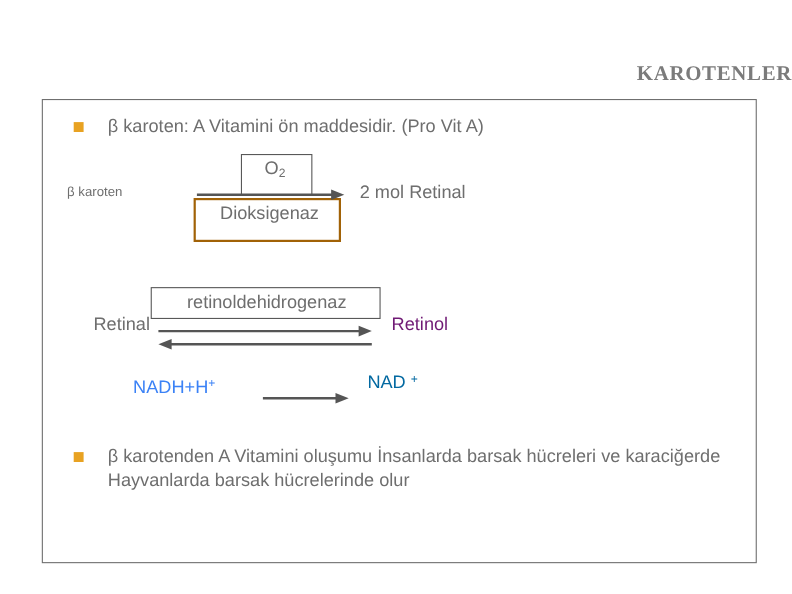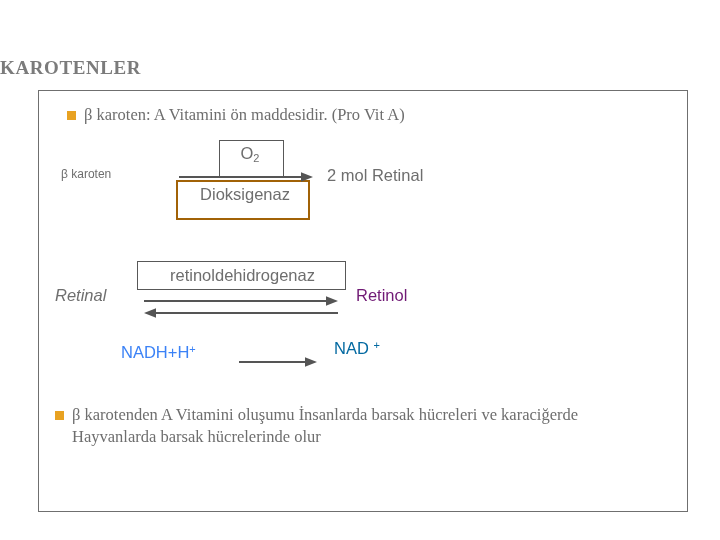--- a/index.html
+++ b/index.html
@@ -22,21 +22,21 @@
     height: 540px;
     background: #ffffff;
   }
 
   
   #slide-title {
     position: absolute;
     left: 0;
     top: 57px;
     width: 720px;
-    text-align: left;
+    text-align: right;
     font-family: "Liberation Serif", serif;
     font-size: 19px;
     font-weight: bold;
     letter-spacing: 0.6px;
     color: #7b7b7b;
     font-variant: small-caps;
     white-space: nowrap;
   }
 
   
@@ -57,36 +57,35 @@
     align-items: flex-start;
   }
   .bullet-marker {
     width: 9px;
     height: 9px;
     background: #e8a222;
     flex: 0 0 auto;
     margin-top: 7px;
   }
   .bullet-text {
-    margin-left: 8px;
+    margin-left: 22px;
     font-size: 16.5px;
     color: #6e6e6e;
     line-height: 1.35;
-    font-family: Liberation Serif, serif;
   }
 
   #bullet-1 {
     left: 28px;
     top: 13px;
     width: 600px;
   }
   #bullet-1 .bullet-text { white-space: nowrap; }
 
   #bullet-2 {
-    left: 16px;
+    left: 28px;
     top: 313px;
     width: 612px;
   }
   #bullet-2 .bullet-text { width: 590px; }
 
   
   #reaction-1 {
     position: absolute;
     left: 0; top: 0;
     width: 650px;
@@ -164,26 +163,25 @@
 
   
   #reaction-2 {
     position: absolute;
     left: 0; top: 0;
     width: 650px;
     height: 300px;
   }
   #rx2-substrate {
     position: absolute;
-    left: 16px;
+    left: 46px;
     top: 195px;
     font-size: 16.5px;
     color: #6e6e6e;
     white-space: nowrap;
-    font-style: italic;
   }
   #rx2-product {
     position: absolute;
     left: 317px;
     top: 195px;
     font-size: 16.5px;
     color: #701a75;
     white-space: nowrap;
   }
   #rx2-enzyme-box {

